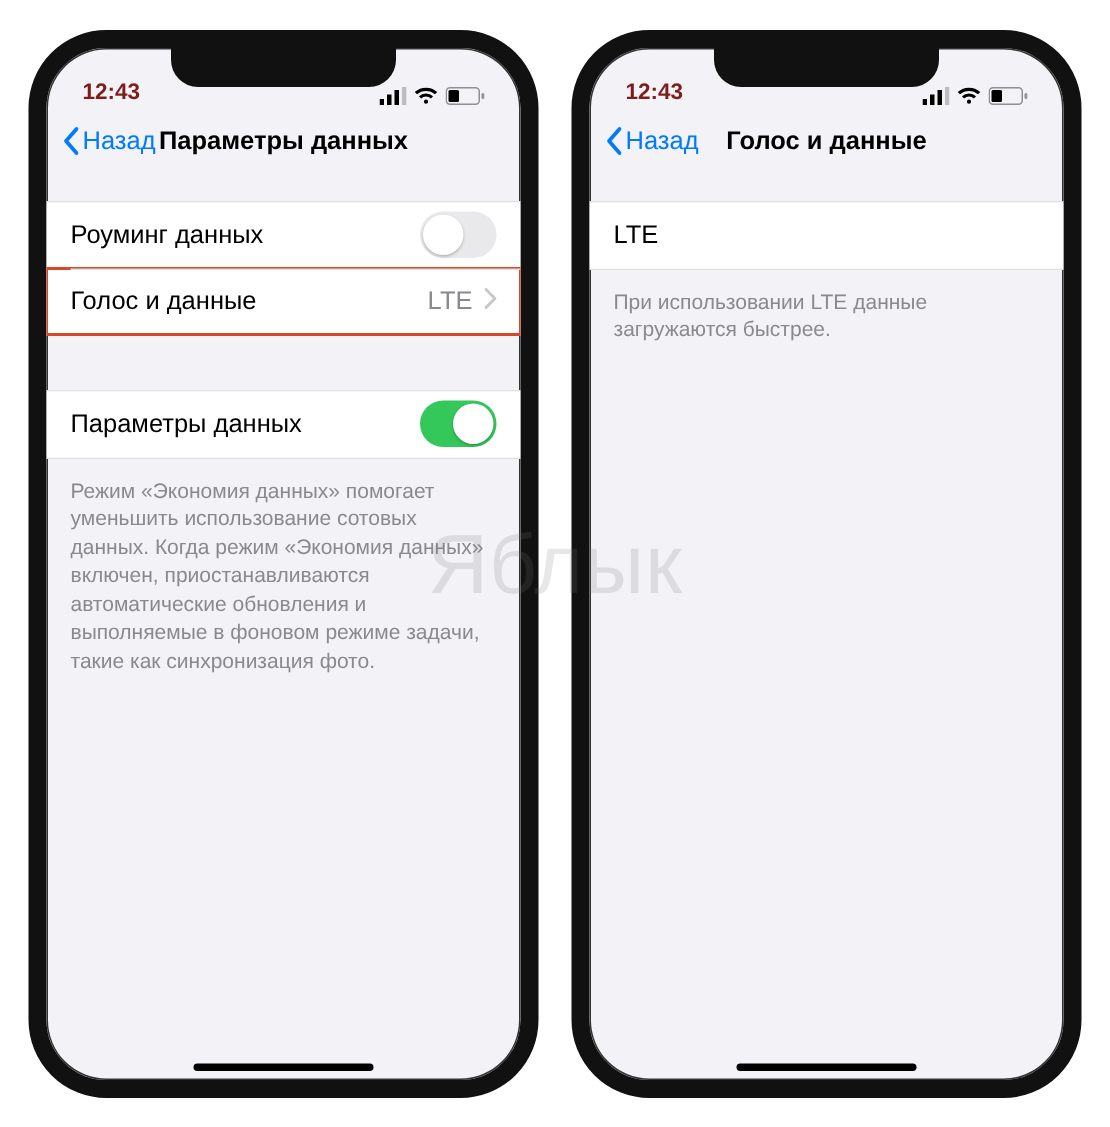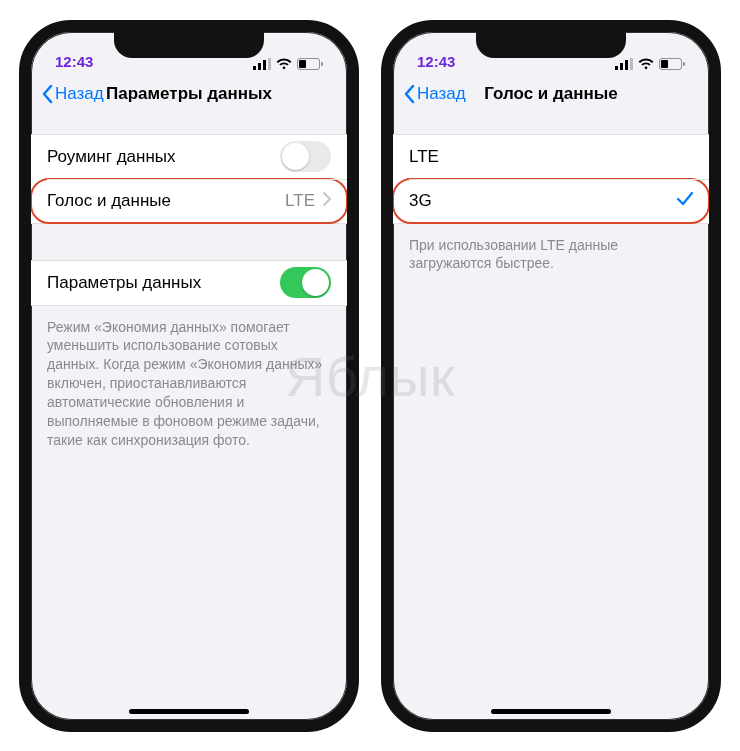--- a/index.html
+++ b/index.html
@@ -78,21 +78,21 @@
     background: #000;
     border-radius: 3px;
   }
   .status-bar {
     height: 40px;
     display: flex;
     align-items: flex-end;
     padding: 0 24px 2px 24px;
     font-size: 15px;
     font-weight: 600;
-    color: #6d28d9;
+    color: #7f1d1d;
   }
   .status-bar .time { flex: 1; }
   .status-icons { display: flex; gap: 5px; align-items: center; }
   .status-icons svg { display: block; }
   .nav {
     height: 44px;
     display: flex;
     align-items: center;
     position: relative;
     padding: 0 10px;
@@ -124,21 +124,20 @@
   }
   .row {
     display: flex;
     align-items: center;
     min-height: 44px;
     padding: 0 16px;
     font-size: 17px;
     color: var(--text);
     background: var(--row-bg);
     position: relative;
-    border-radius: 18px;
   }
   .row + .row::before {
     content: "";
     position: absolute;
     left: 16px; right: 0; top: 0;
     height: 1px;
     background: var(--sep);
   }
   .row-label { flex: 1; }
   .row-value {
@@ -290,28 +289,20 @@
         <span>Назад</span>
       </div>
       <div class="nav-title">Голос и данные</div>
     </div>
 
     <div class="content">
       <div class="group">
         <div class="row">
           <span class="row-label">LTE</span>
         </div>
-        <div class="row highlight" style="border-bottom:none">
-          <span class="row-label">3G</span>
-          <span class="checkmark">
-            <svg width="16" height="14" viewBox="0 0 16 14">
-                <path d="M1 7l5 5L15 1" fill="none" stroke="currentColor" stroke-width="2.2" stroke-linecap="round" stroke-linejoin="round"></path>
-              </svg>
-          </span>
-        </div>
       </div>
       <div class="footer-note">При использовании LTE данные загружаются быстрее.</div>
     </div>
 
     <div class="home-bar"></div>
   </div>
 
 </div>
 
 </body></html>

